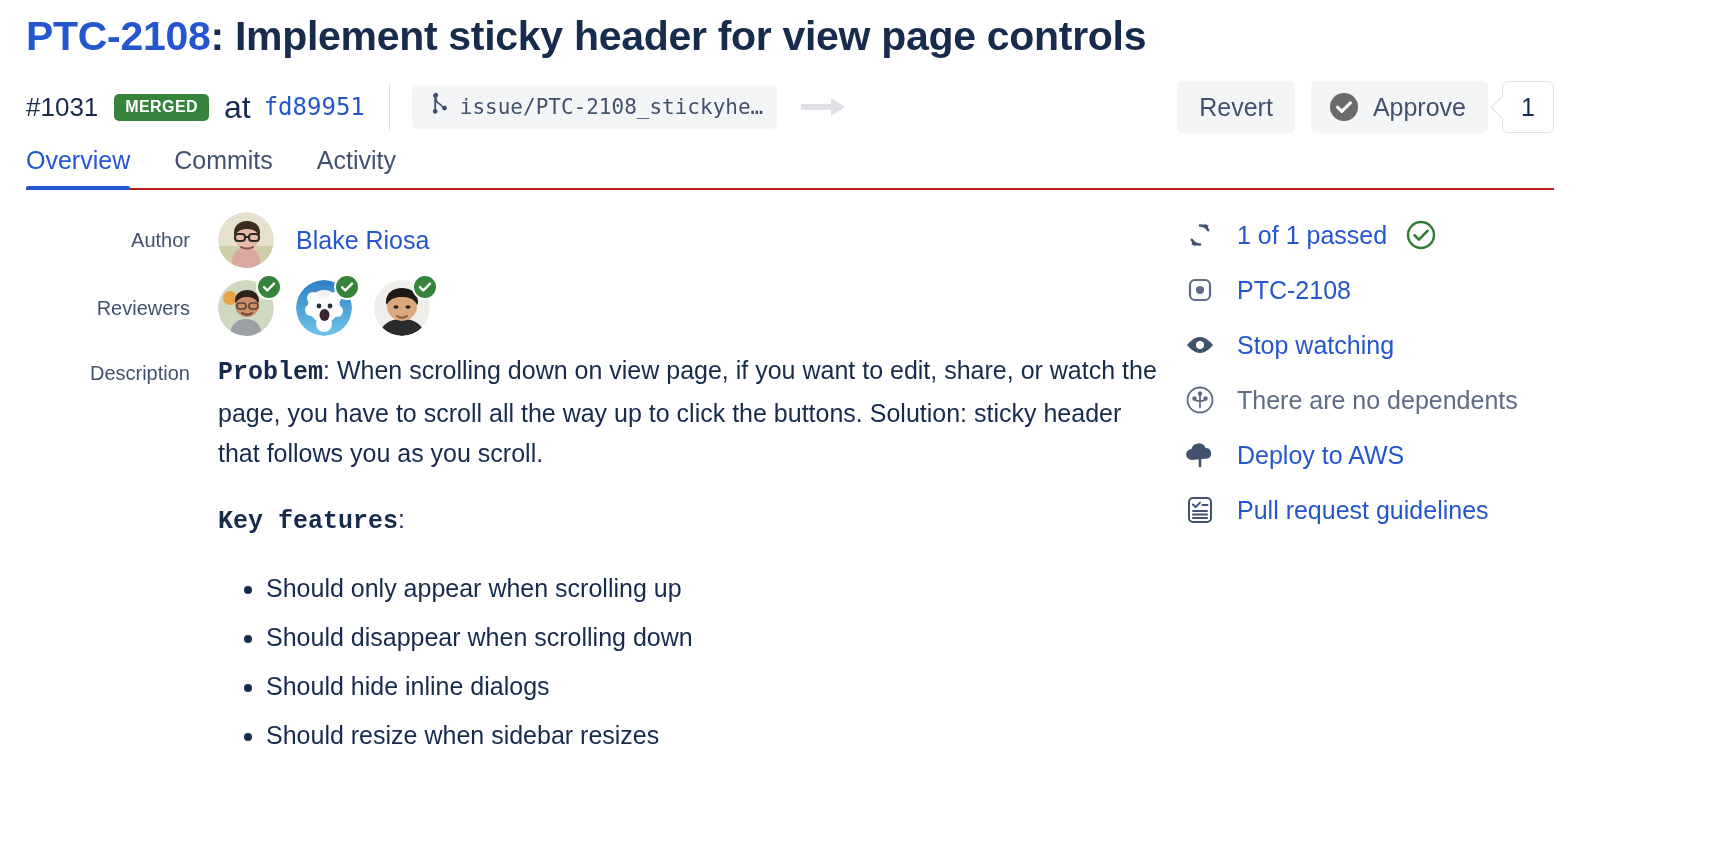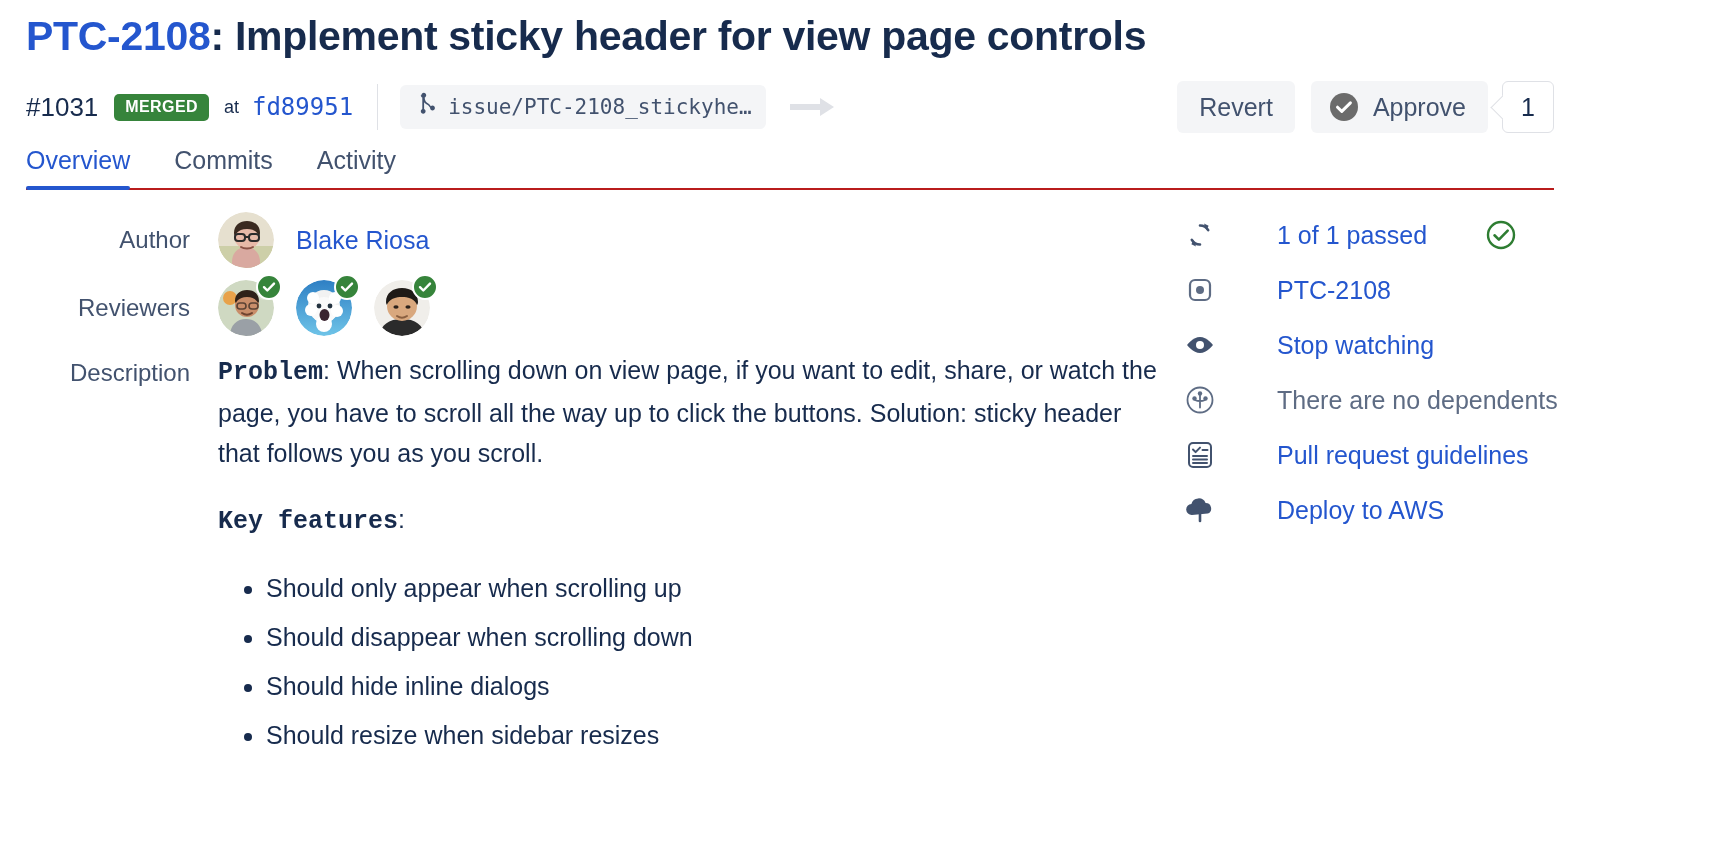--- a/index.html
+++ b/index.html
@@ -37,21 +37,21 @@
     margin-left: 16px;
     background: #36843B;
     color: #ffffff;
     font-size: 16px;
     font-weight: 700;
     letter-spacing: 0.4px;
     padding: 5px 11px 6px;
     border-radius: 5px;
     line-height: 1;
   }
-  .at-word { margin-left: 15px; font-size: 18px; color: #172B4D; }
+  .at-word { margin-left: 15px; font-size: 32px; color: #172B4D; }
   .commit-hash {
     margin-left: 13px; font-size: 26px; color: #2456CE;
     font-family: "DejaVu Sans Mono", "Liberation Mono", monospace;
     font-size: 24px;
   }
   .vsep { width: 1px; height: 46px; background: #DFE1E6; margin: 0 22px 0 24px; }
 
   .branch-chip {
     display: inline-flex; align-items: center;
     background: #F4F5F7;
@@ -137,21 +137,21 @@
   
   .body { display: flex; margin-top: 22px; }
   .left-col { width: 1135px; flex: 0 0 1135px; }
   .right-col { flex: 1 1 auto; padding-left: 22px; padding-top: 6px; }
 
   .field-row { display: flex; align-items: flex-start; margin-bottom: 12px; }
   .field-label {
     width: 192px; flex: 0 0 192px;
     text-align: right;
     padding-right: 28px;
-    font-size: 24px;
+    font-size: 20px;
     color: #42526E;
     line-height: 56px;
   }
   .field-label.desc { line-height: 40px; padding-top: 5px; }
   .field-value { flex: 1 1 auto; display: flex; align-items: center; }
 
   .avatar {
     width: 56px; height: 56px; border-radius: 50%;
     background-size: cover; background-position: center;
     flex: 0 0 56px;
@@ -177,21 +177,20 @@
   .desc-body p { margin: 0 0 26px 0; }
   .desc-body strong { font-weight: 700; font-family: Liberation Mono, monospace; }
   .desc-body ul { margin: 0; padding-left: 48px; }
   .desc-body li { margin-bottom: 9px; }
 
   
   .side-item {
     display: flex; align-items: center;
     margin-bottom: 21px;
     min-height: 34px;
-    gap: 40px;
   }
   .side-icon {
     width: 34px; flex: 0 0 34px;
     display: flex; align-items: center; justify-content: center;
     margin-right: 20px;
   }
   .side-text { font-size: 25px; color: #2456CE; cursor: pointer; white-space: nowrap; }
   .side-text.muted { color: #5E6C84; cursor: default; }
   .side-trailing { margin-left: 18px; display: flex; align-items: center; }
 </style>
@@ -446,36 +445,36 @@
             <circle cx="10.5" cy="14.5" r="2.2" fill="#5E6C84"></circle>
             <circle cx="21.5" cy="14.5" r="2.2" fill="#5E6C84"></circle>
             <path d="M16 11.5v12M16 17c-2 0-5.5-.6-5.5-2.5M16 17c2 0 5.5-.6 5.5-2.5" stroke="#5E6C84" stroke-width="1.8" stroke-linecap="round" fill="none"></path>
           </svg>
         </span>
         <span class="side-text muted">There are no dependents</span>
       </div>
 
       <div class="side-item">
         <span class="side-icon">
+          <svg width="34" height="30" viewBox="0 0 34 30" fill="none" aria-hidden="true">
+            <path d="M9 20a5.5 5.5 0 0 1-.6-11A7.5 7.5 0 0 1 22.6 8a5.5 5.5 0 0 1 2.1 10.6" fill="#42526E"></path>
+            <path d="M17 26V12" stroke="#42526E" stroke-width="2.6" stroke-linecap="round"></path>
+            <path d="M11.6 16.4L17 11l5.4 5.4" stroke="#42526E" stroke-width="2.6" fill="none" stroke-linecap="round" stroke-linejoin="round"></path>
+          </svg>
+        </span>
+        <span class="side-text">Deploy to AWS</span>
+      </div>
+
+      <div class="side-item">
+        <span class="side-icon">
           <svg width="30" height="30" viewBox="0 0 30 30" fill="none" aria-hidden="true">
             <rect x="4" y="3" width="22" height="24" rx="4" stroke="#42526E" stroke-width="2"></rect>
             <path d="M8 9.5l2.6 2.6L15 7.6" stroke="#42526E" stroke-width="2" fill="none" stroke-linecap="round" stroke-linejoin="round"></path>
             <path d="M17.5 10h5M8 16h14M8 19.5h14M8 23h14" stroke="#42526E" stroke-width="2" stroke-linecap="round"></path>
           </svg>
         </span>
         <span class="side-text">Pull request guidelines</span>
       </div>
 
-      <div class="side-item">
-        <span class="side-icon">
-          <svg width="34" height="30" viewBox="0 0 34 30" fill="none" aria-hidden="true">
-            <path d="M9 20a5.5 5.5 0 0 1-.6-11A7.5 7.5 0 0 1 22.6 8a5.5 5.5 0 0 1 2.1 10.6" fill="#42526E"></path>
-            <path d="M17 26V12" stroke="#42526E" stroke-width="2.6" stroke-linecap="round"></path>
-            <path d="M11.6 16.4L17 11l5.4 5.4" stroke="#42526E" stroke-width="2.6" fill="none" stroke-linecap="round" stroke-linejoin="round"></path>
-          </svg>
-        </span>
-        <span class="side-text">Deploy to AWS</span>
-      </div>
-
     </div>
 
   </div>
 </div>
 
 </body></html>

